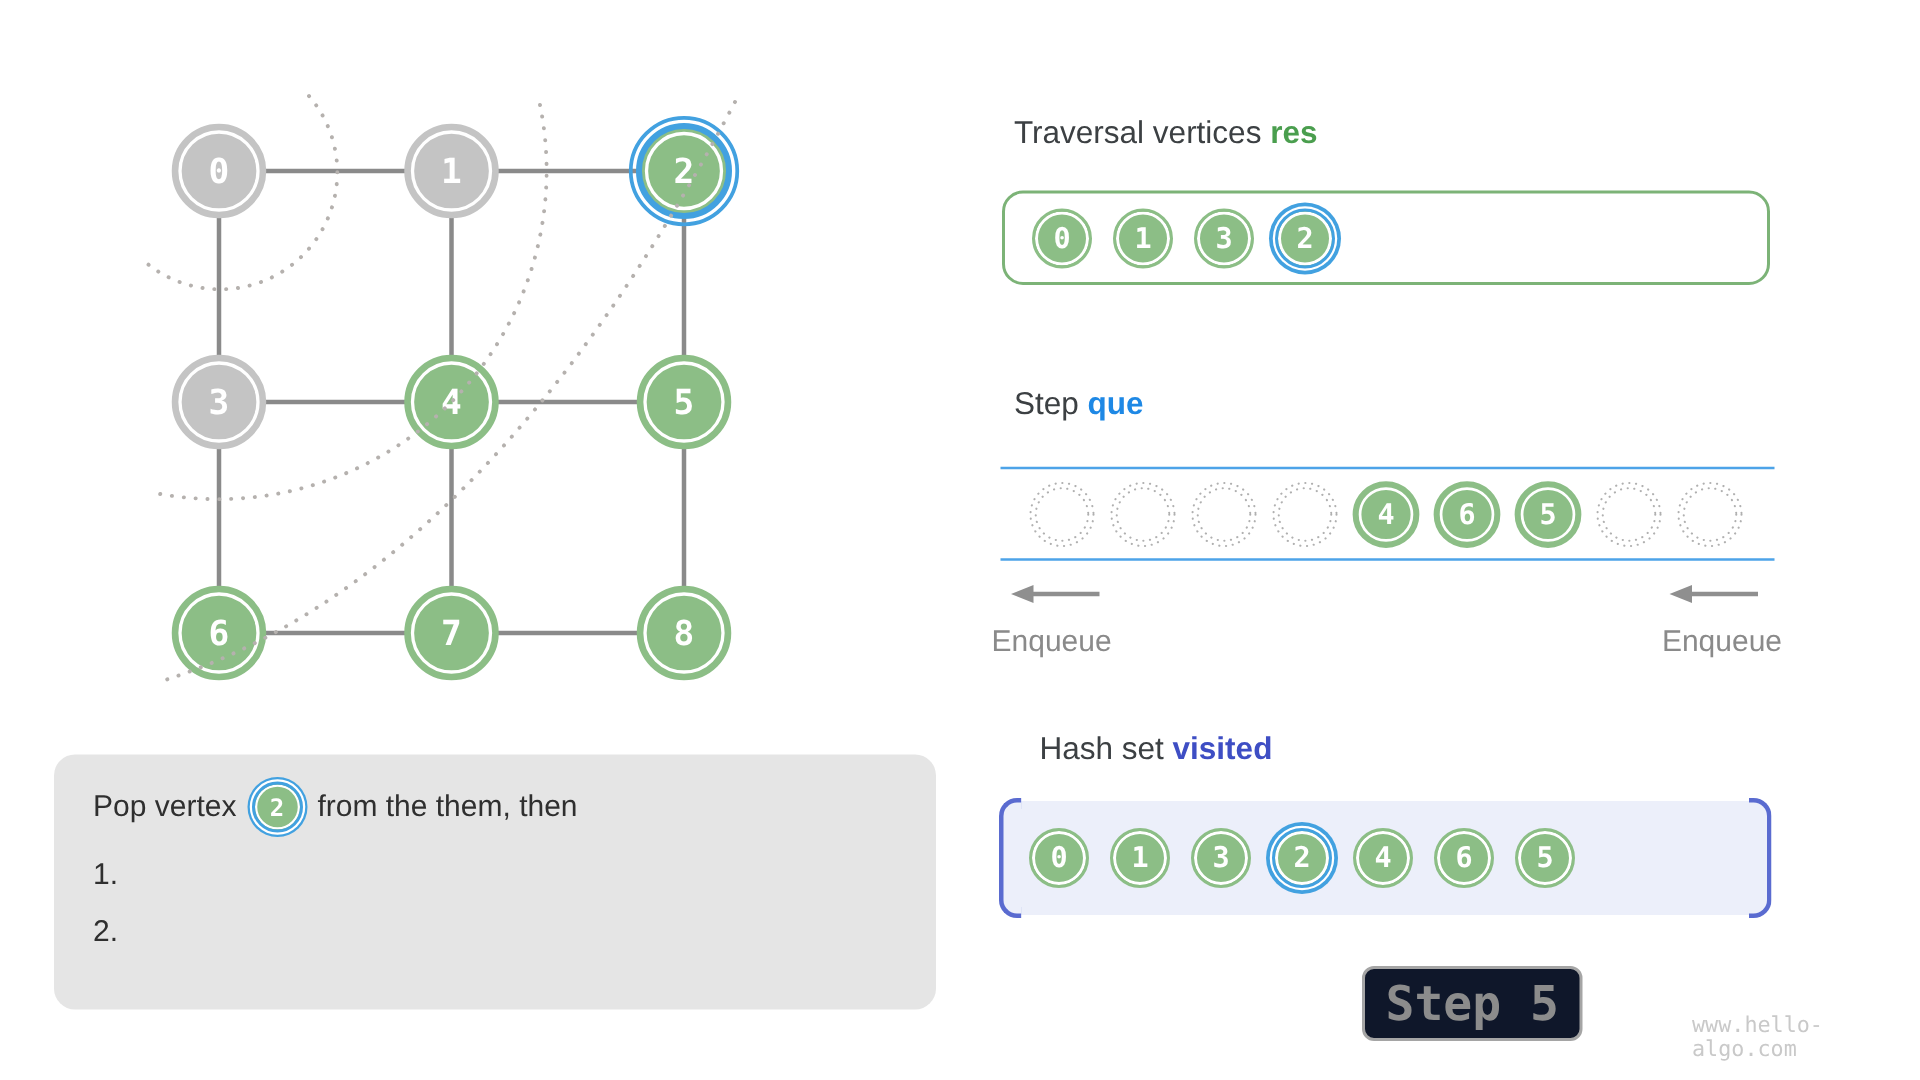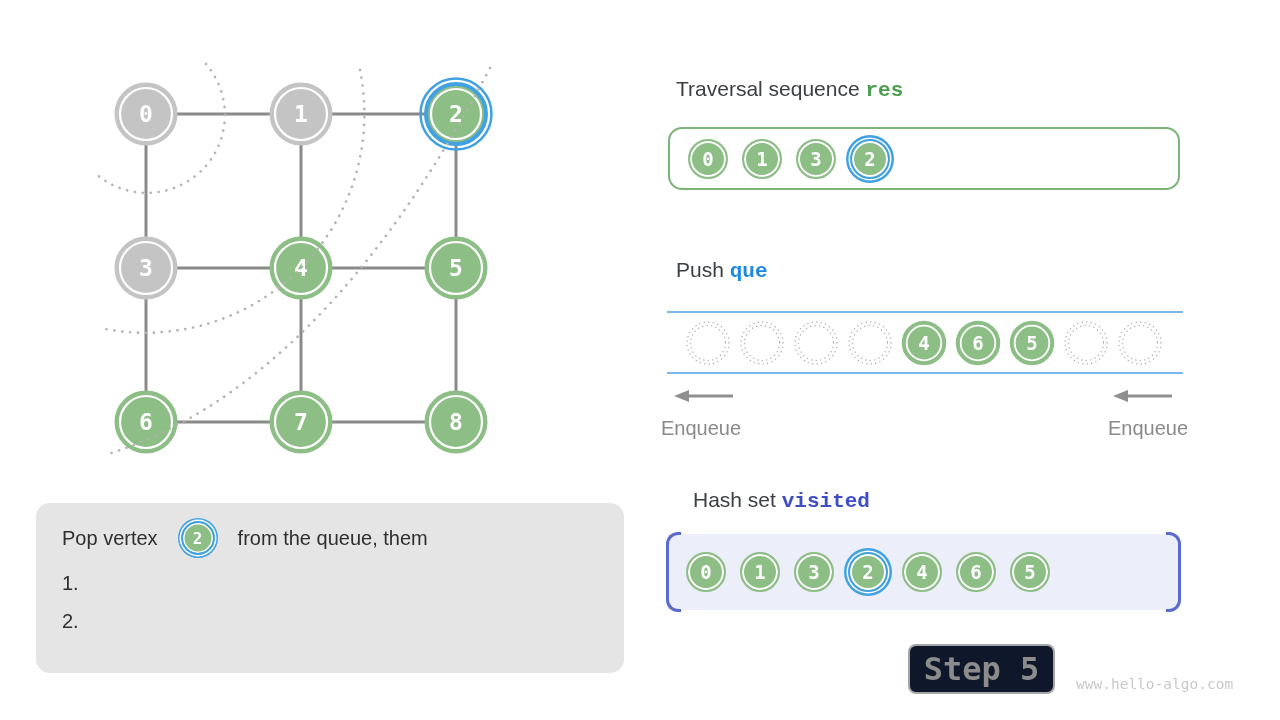--- a/index.html
+++ b/index.html
@@ -9,21 +9,21 @@
     --text-dark:#3c4043; --muted:#8a8a8a;
     --res-border:#7cb377; --queue-line:#4da3e8; --dot-gray:#b0b0b0;
     --lavender:#eceffa; --bracket:#5a6bd0;
   }
   *{box-sizing:border-box}
   html,body{margin:0;padding:0}
   body{
     width:1280px;height:720px;position:relative;overflow:hidden;background:#fff;
     font-family:"Liberation Sans", sans-serif;color:var(--text-dark);
   }
-  .code{font-family:Liberation Mono, monospace;font-weight:bold}
+  .code{font-family:Liberation Sans, sans-serif;font-weight:bold}
 
   
   .sec-title{position:absolute;font-size:21px;line-height:26px;color:var(--text-dark)}
   .sec-title .code{font-size:21px}
   .code.green{color:var(--res-green)}
   .code.blue{color:var(--que-blue)}
   .code.indigo{color:var(--visited-indigo)}
 
   
   .chip{
@@ -59,31 +59,31 @@
   .arrow-label{position:absolute;font-size:20px;color:var(--muted)}
 
   
   .step-btn{
     position:absolute;left:908px;top:644px;width:147px;height:50px;
     background:#0f172a;border:2px solid #a5a5a5;border-radius:8px;
     display:flex;align-items:center;justify-content:center;
     font-family:"DejaVu Sans Mono",monospace;font-weight:bold;font-size:32px;color:#8c8c8c;
   }
   .watermark{
-    position:absolute;left:1076px;top:676px;
+    position:absolute;left:1128px;top:676px;
     font-family:"DejaVu Sans Mono",monospace;font-size:14.5px;color:#c9c9c9;
   }
 
   
   .explain{
     position:absolute;left:36px;top:503px;width:588px;height:170px;
     background:#e5e5e5;border-radius:14px;padding:16px 16px 0 26px;
     font-size:20px;color:#2f2f2f;
   }
-  .explain .line1{display:flex;align-items:center;gap:23px;height:38px}
+  .explain .line1{display:flex;align-items:center;gap:10px;height:38px}
   .badge{
     width:34px;height:34px;border-radius:50%;flex:0 0 auto;
     display:flex;align-items:center;justify-content:center;
     background:var(--node-green);border:2px solid var(--hl-blue);
     box-shadow:inset 0 0 0 1.5px #fff, 0 0 0 1.5px #fff, 0 0 0 3px var(--hl-blue);
     color:#fff;font-family:"DejaVu Sans Mono",monospace;font-weight:bold;font-size:16px;
   }
   .explain .item{display:flex;line-height:28px}
   .explain .item .num{width:40px;flex:0 0 auto}
   .explain .item.first{margin-top:12px}
@@ -186,32 +186,32 @@
   </g>
 
   <g>
     <path class="arc" d="M 206 64 A 78 78 0 0 1 96 174"></path>
     <path class="arc" d="M 360 70 A 219 219 0 0 1 100 328"></path>
     <path class="arc" d="M 490 68 Q 322 388 105 455"></path>
   </g>
 </svg>
 
 <div class="sec-title" style="left:676px;top:76px">
-  <span>Traversal sequence</span>
+  <span>Traversal vertices</span>
   <span class="code green">res</span>
 </div>
 <div class="res-box">
   <div class="chip">0</div>
   <div class="chip">1</div>
   <div class="chip">3</div>
   <div class="chip current">2</div>
 </div>
 
 <div class="sec-title" style="left:676px;top:257px">
-  <span>Push</span>
+  <span>Step</span>
   <span class="code blue">que</span>
 </div>
 <svg class="queue-svg" width="518" height="75" viewBox="0 0 518 75">
   <line class="qline" x1="1" y1="7" x2="517" y2="7"></line>
   <line class="qline" x1="1" y1="68" x2="517" y2="68"></line>
 
   <g>
     <circle class="slot" cx="42" cy="38" r="21"></circle>
       <circle class="slot" cx="42" cy="38" r="17.5"></circle>
     <circle class="slot" cx="96" cy="38" r="21"></circle>
@@ -271,21 +271,21 @@
 <div class="bracket left"></div>
 <div class="bracket right"></div>
 
 <div class="step-btn">Step 5</div>
 <div class="watermark">www.hello-algo.com</div>
 
 <div class="explain">
   <div class="line1">
     <span>Pop vertex</span>
     <span class="badge">2</span>
-    <span>from the queue, them</span>
+    <span>from the them, then</span>
   </div>
   <div class="item first">
     <span class="num">1.</span>
   </div>
   <div class="item second">
     <span class="num">2.</span>
   </div>
 </div>
 
 </body></html>

